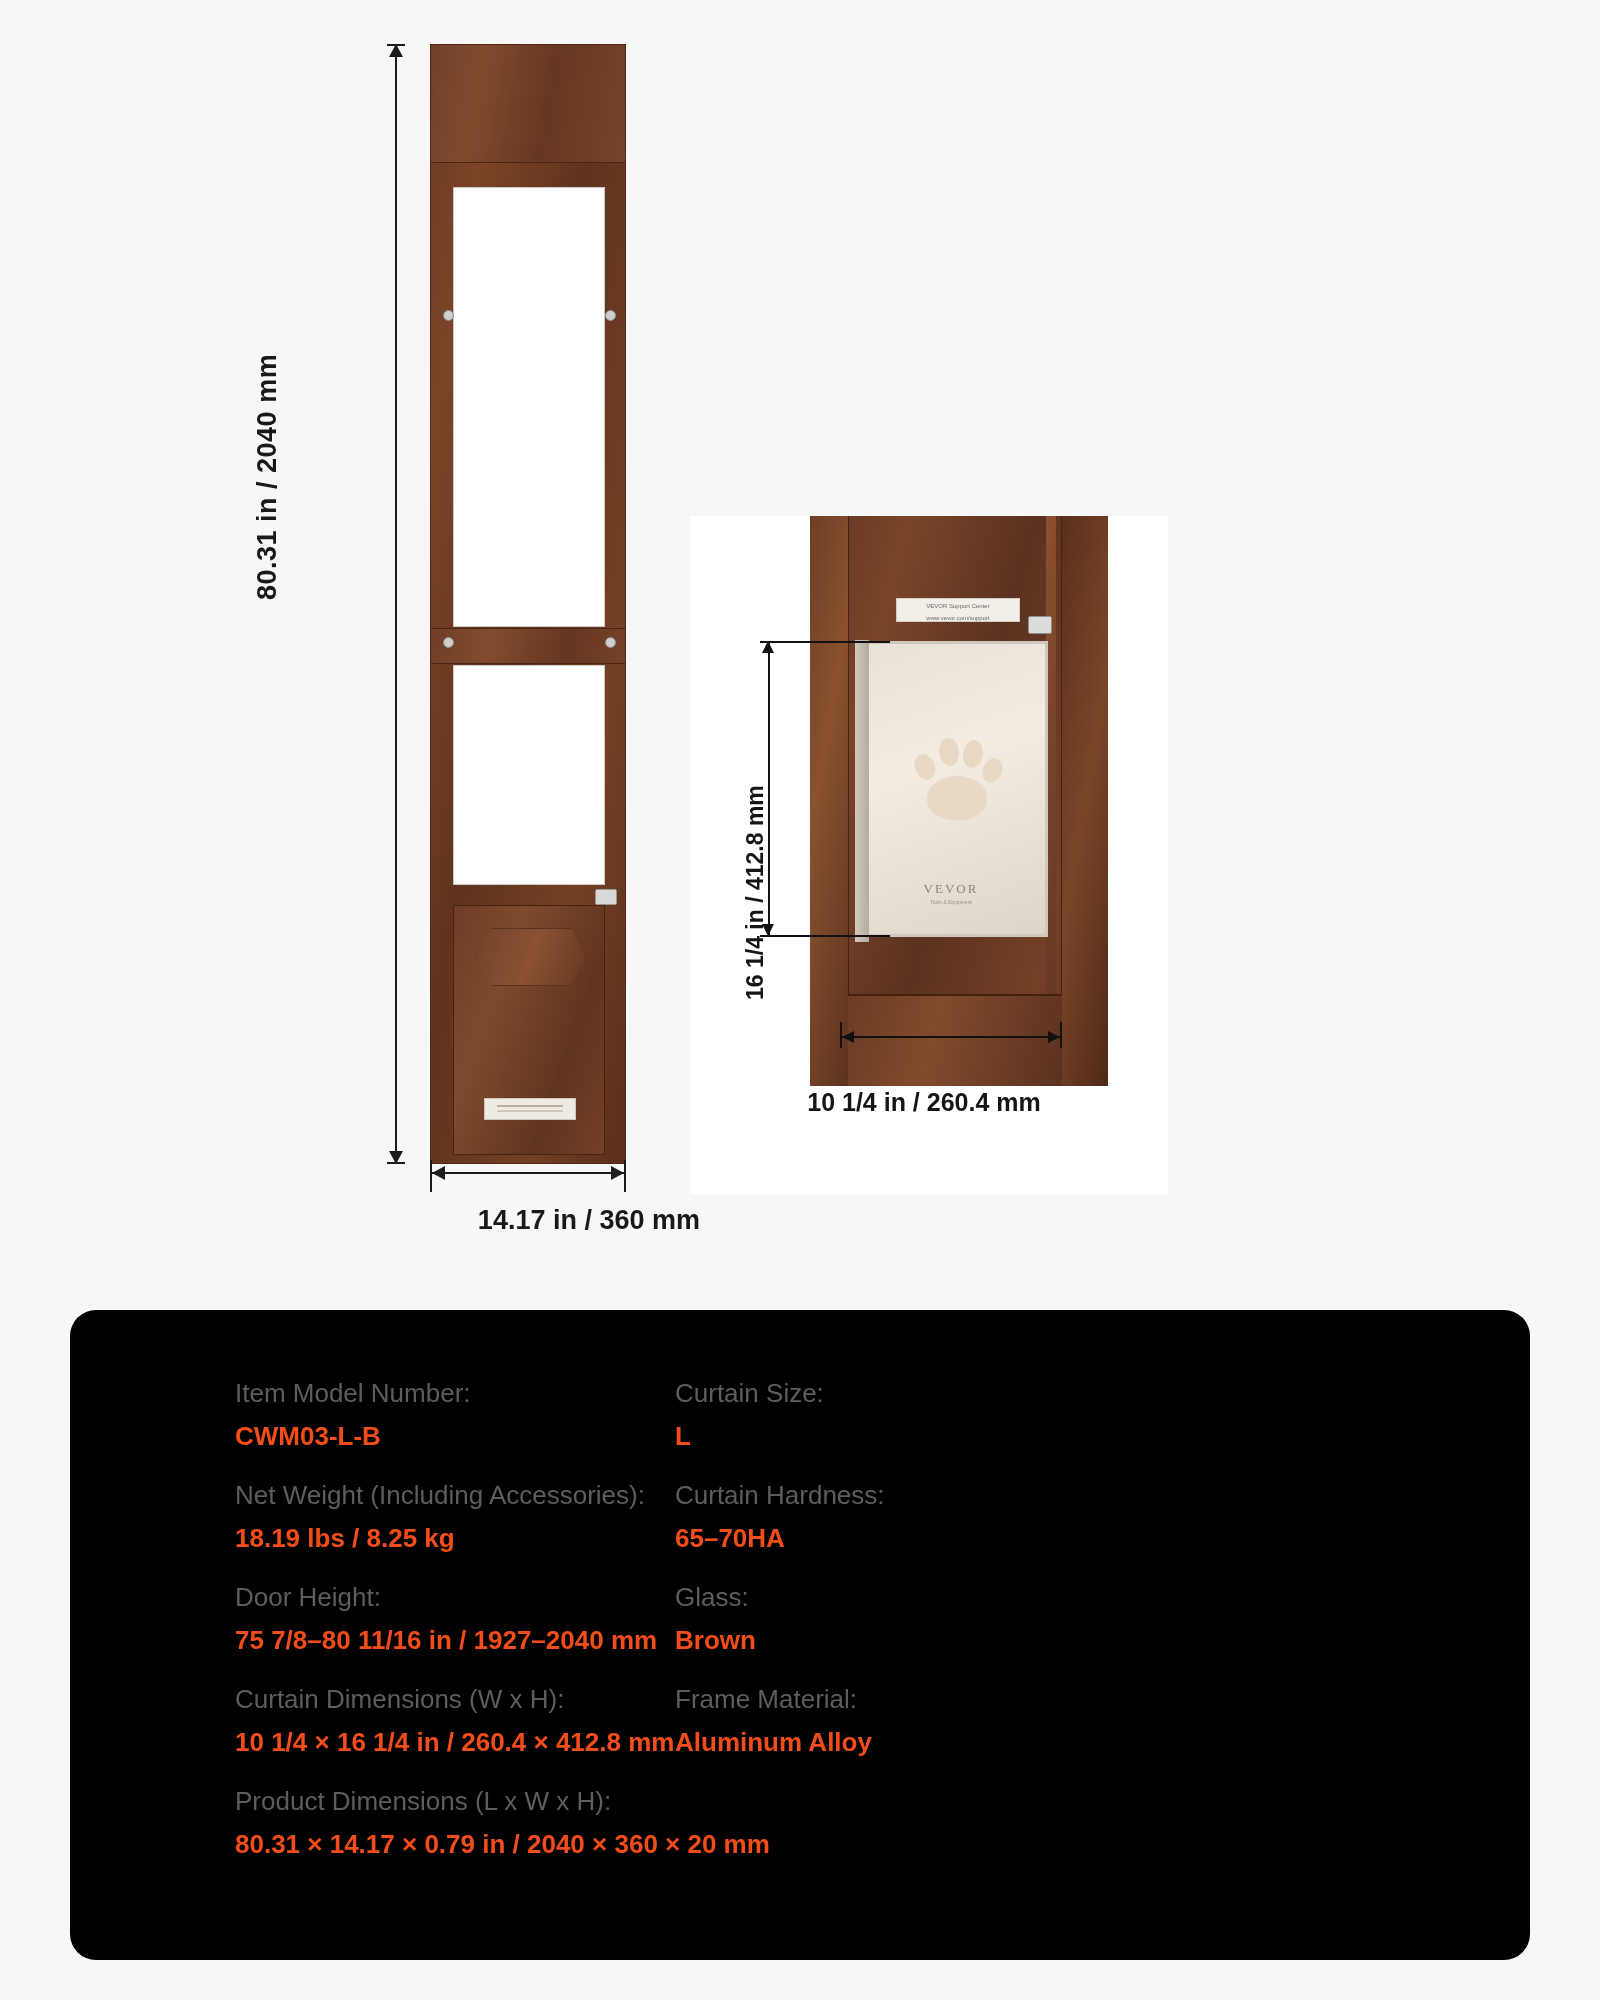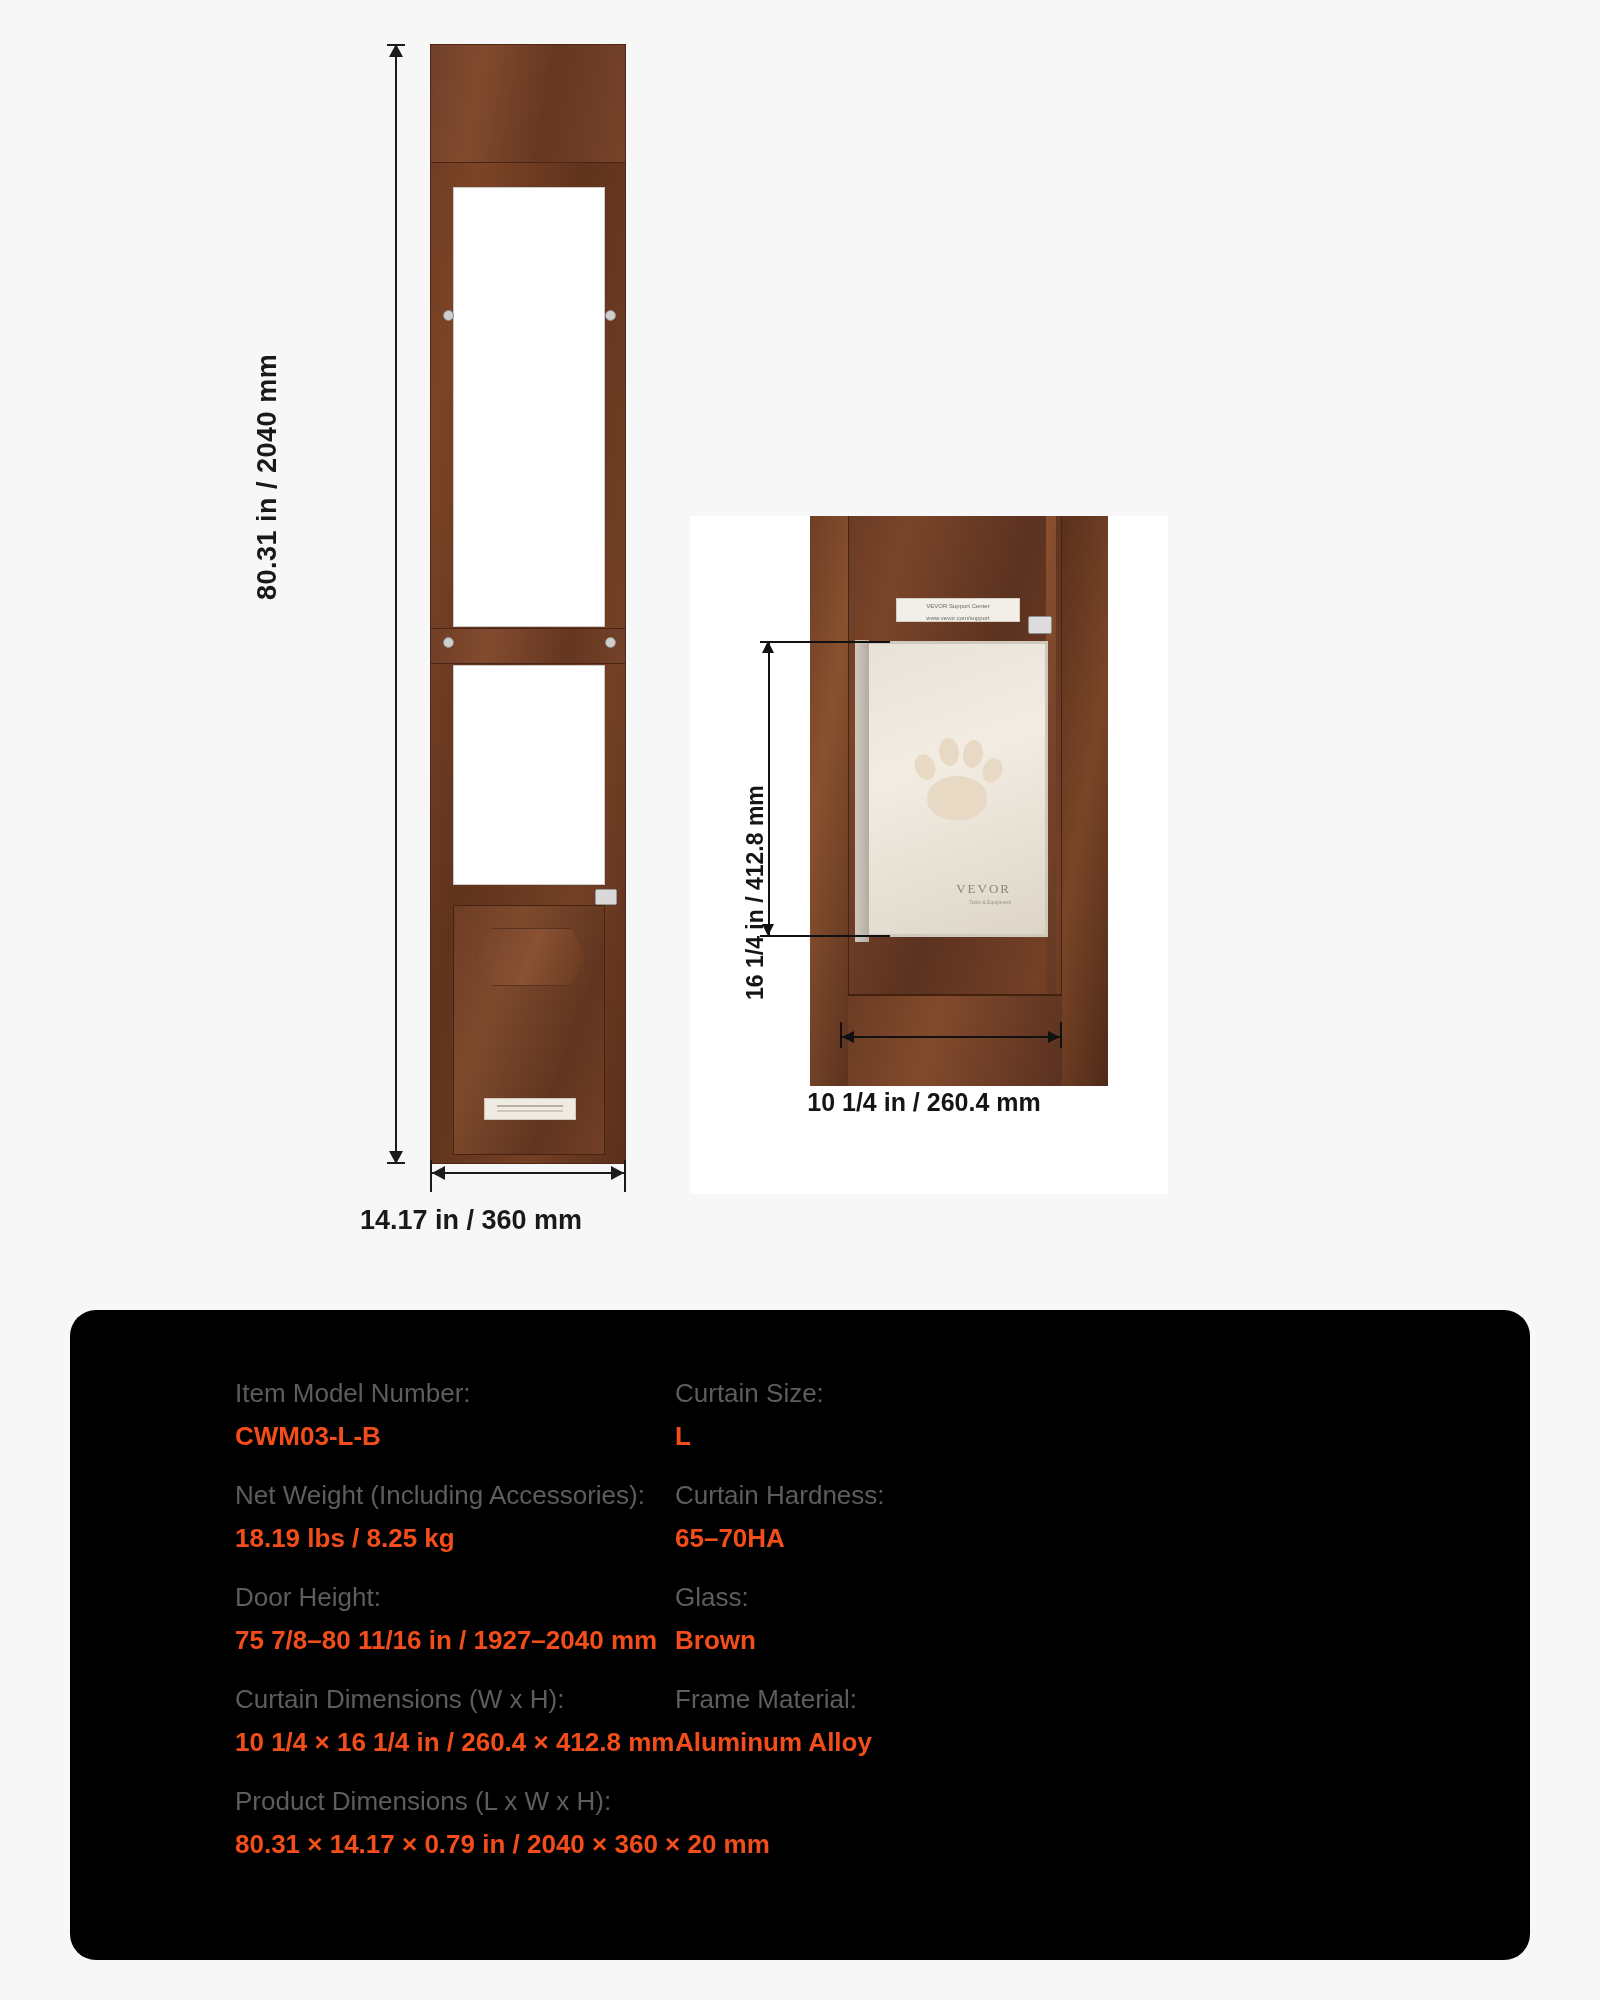--- a/index.html
+++ b/index.html
@@ -222,21 +222,21 @@
     border-top: 7px solid transparent;
     border-bottom: 7px solid transparent;
   }
   .arrow-h.lft { left: 432px; top: 1166px; border-right: 13px solid #1c1c1c; }
   .arrow-h.rgt { left: 611px; top: 1166px; border-left: 13px solid #1c1c1c; }
   .dim-h-left-label {
     position: absolute;
     left: 360px;
     top: 1205px;
     width: 340px;
-    text-align: left;
+    text-align: right;
     font-size: 27px;
     font-weight: bold;
     color: #191919;
   }
 
   
   .photo-card {
     position: absolute;
     left: 690px;
     top: 516px;
@@ -344,21 +344,21 @@
   }
   .paw .t1 { left: 6px;  top: 22px; width: 20px; height: 26px; transform: rotate(-22deg); }
   .paw .t2 { left: 30px; top: 6px;  width: 20px; height: 28px; transform: rotate(-6deg); }
   .paw .t3 { left: 54px; top: 8px;  width: 20px; height: 28px; transform: rotate(8deg); }
   .paw .t4 { left: 74px; top: 26px; width: 19px; height: 25px; transform: rotate(22deg); }
   .photo-brand {
     position: absolute;
     left: 22px;
     bottom: 28px;
     width: 120px;
-    text-align: right;
+    text-align: center;
   }
   .photo-brand .bname {
     font-family: "Liberation Serif", serif;
     font-size: 13px;
     letter-spacing: 2px;
     color: #8d8madd;
     color: #8a8577;
   }
   .photo-brand .bsub {
     font-size: 5px;

